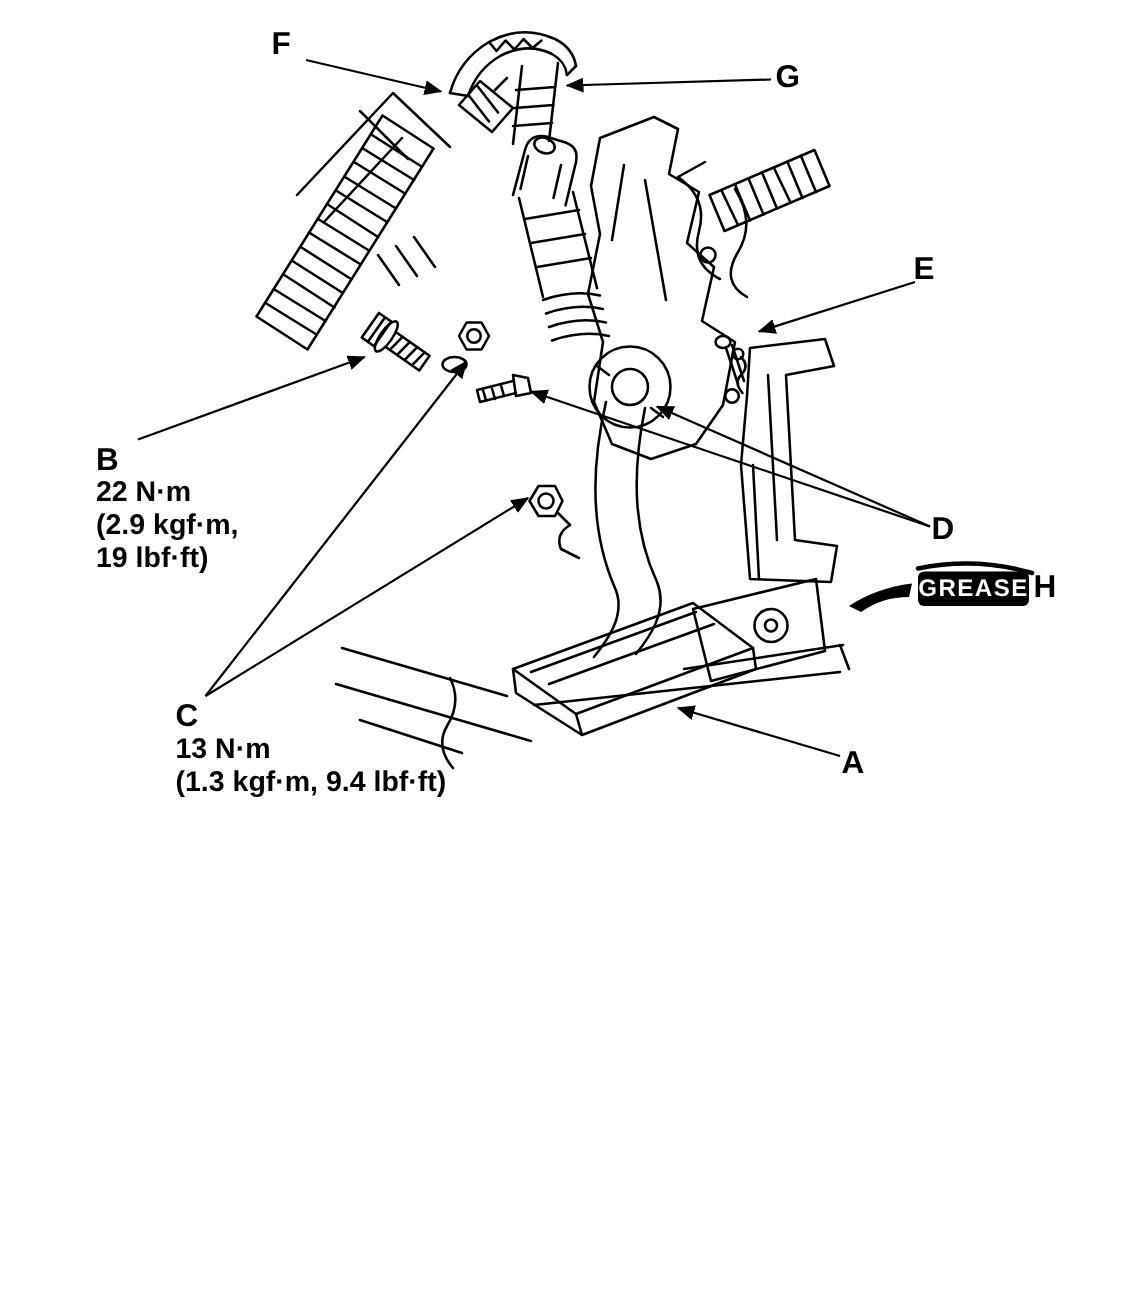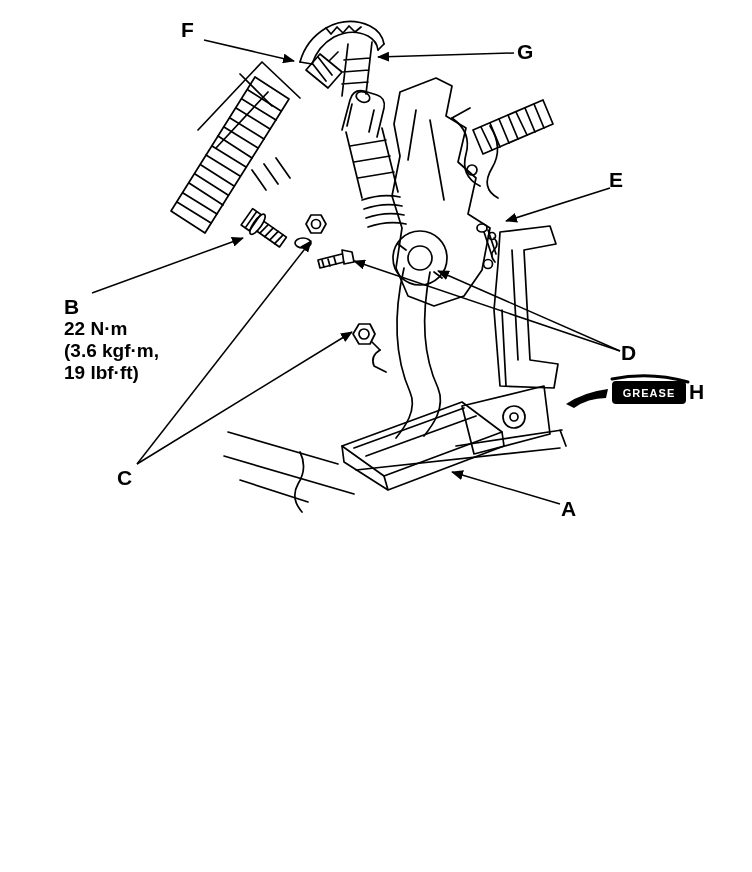--- a/index.html
+++ b/index.html
@@ -4,21 +4,21 @@
 <style>
   html,body{margin:0;padding:0;background:#fff;}
   .stage{position:relative;width:752px;height:872px;background:#fff;overflow:hidden;
          font-family:"Liberation Sans",sans-serif;}
   .stage svg{position:absolute;left:0;top:0;}
   .callout{position:absolute;font-weight:bold;font-size:21px;color:#000;
            font-family:"Liberation Sans",sans-serif;}
   .torque{position:absolute;font-weight:bold;font-size:19px;line-height:22px;color:#000;
           font-family:"Liberation Sans",sans-serif;white-space:nowrap;}
   .grease-tag{position:absolute;left:612px;top:381px;width:74px;height:23px;background:#000;
-          color:#fff;font-weight:bold;font-size:11px;letter-spacing:1px;border-radius:4px;
+          color:#fff;font-weight:bold;font-size:16px;letter-spacing:1px;border-radius:4px;
           display:flex;align-items:center;justify-content:center;
           font-family:"Liberation Sans",sans-serif;}
 </style>
 </head>
 <body>
 
 <div class="stage">
 
 <svg width="752" height="872" viewBox="0 0 752 872">
   <defs>
@@ -175,19 +175,23 @@
 <div class="callout" style="left:517px;top:40px;">G</div>
 <div class="callout" style="left:609px;top:168px;">E</div>
 <div class="callout" style="left:64px;top:295px;">B</div>
 <div class="callout" style="left:621px;top:341px;">D</div>
 <div class="callout" style="left:117px;top:466px;">C</div>
 <div class="callout" style="left:561px;top:497px;">A</div>
 <div class="callout" style="left:689px;top:380px;">H</div>
 
 <div class="torque" style="left:64px;top:318px;">
   <div>22 N·m</div>
-  <div>(3.6 kgf·m,</div>
+  <div>(2.9 kgf·m,</div>
   <div>19 lbf·ft)</div>
+</div>
+<div class="torque" style="left:117px;top:489px;">
+  <div>13 N·m</div>
+  <div>(1.3 kgf·m, 9.4 lbf·ft)</div>
 </div>
 
 <div class="grease-tag">GREASE</div>
 
 </div>
 
 </body></html>

